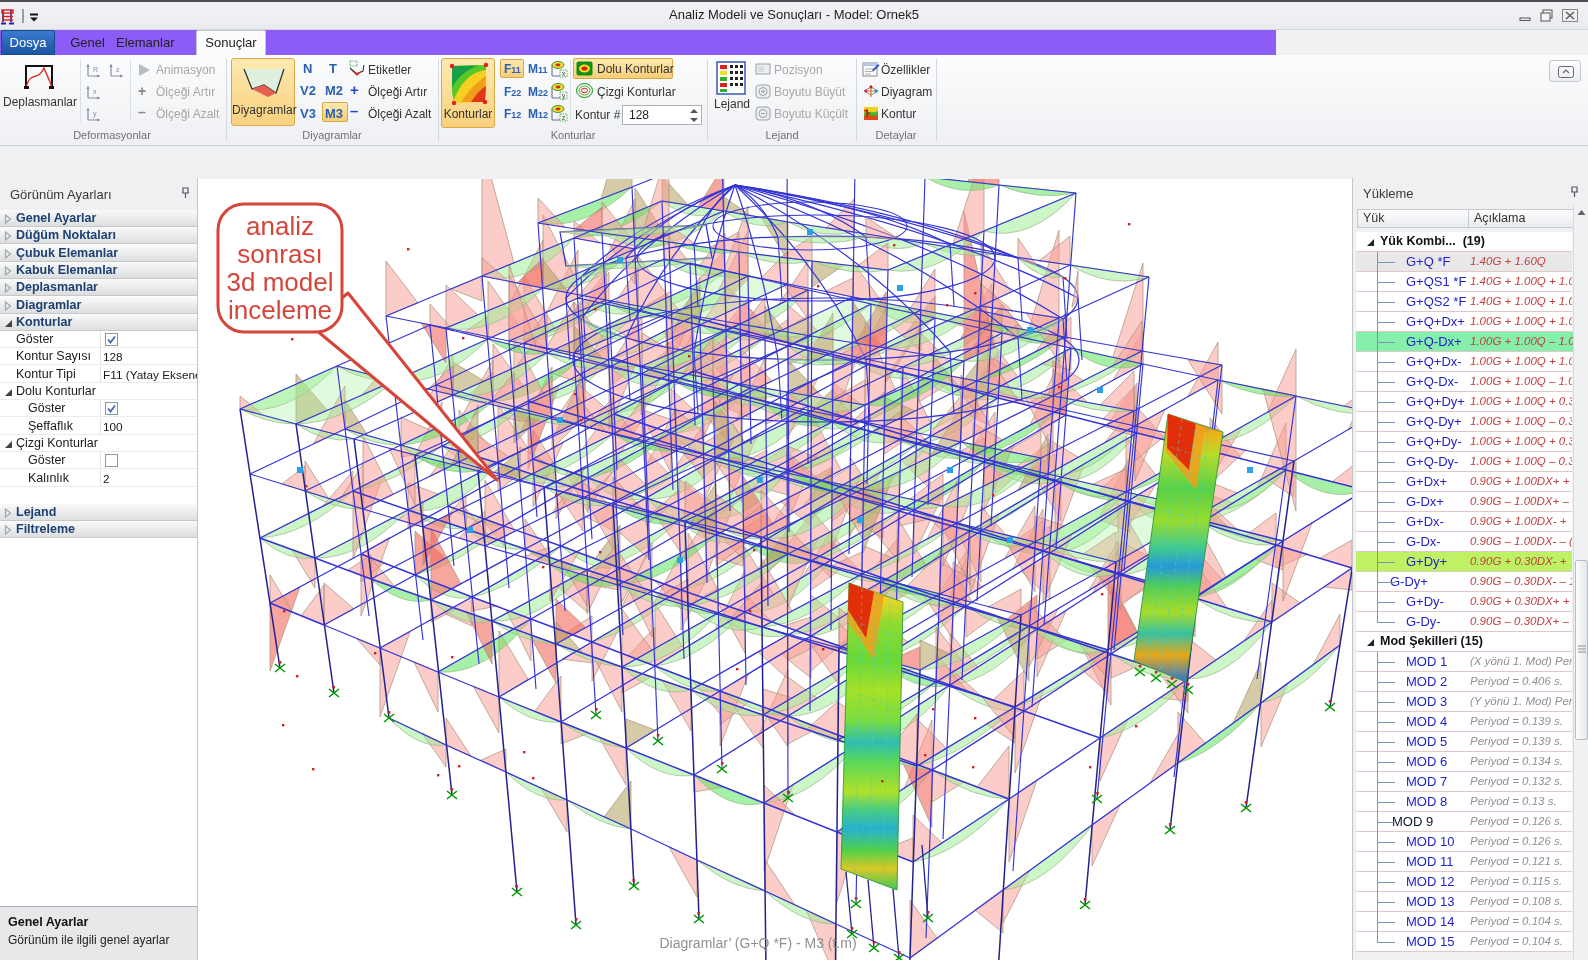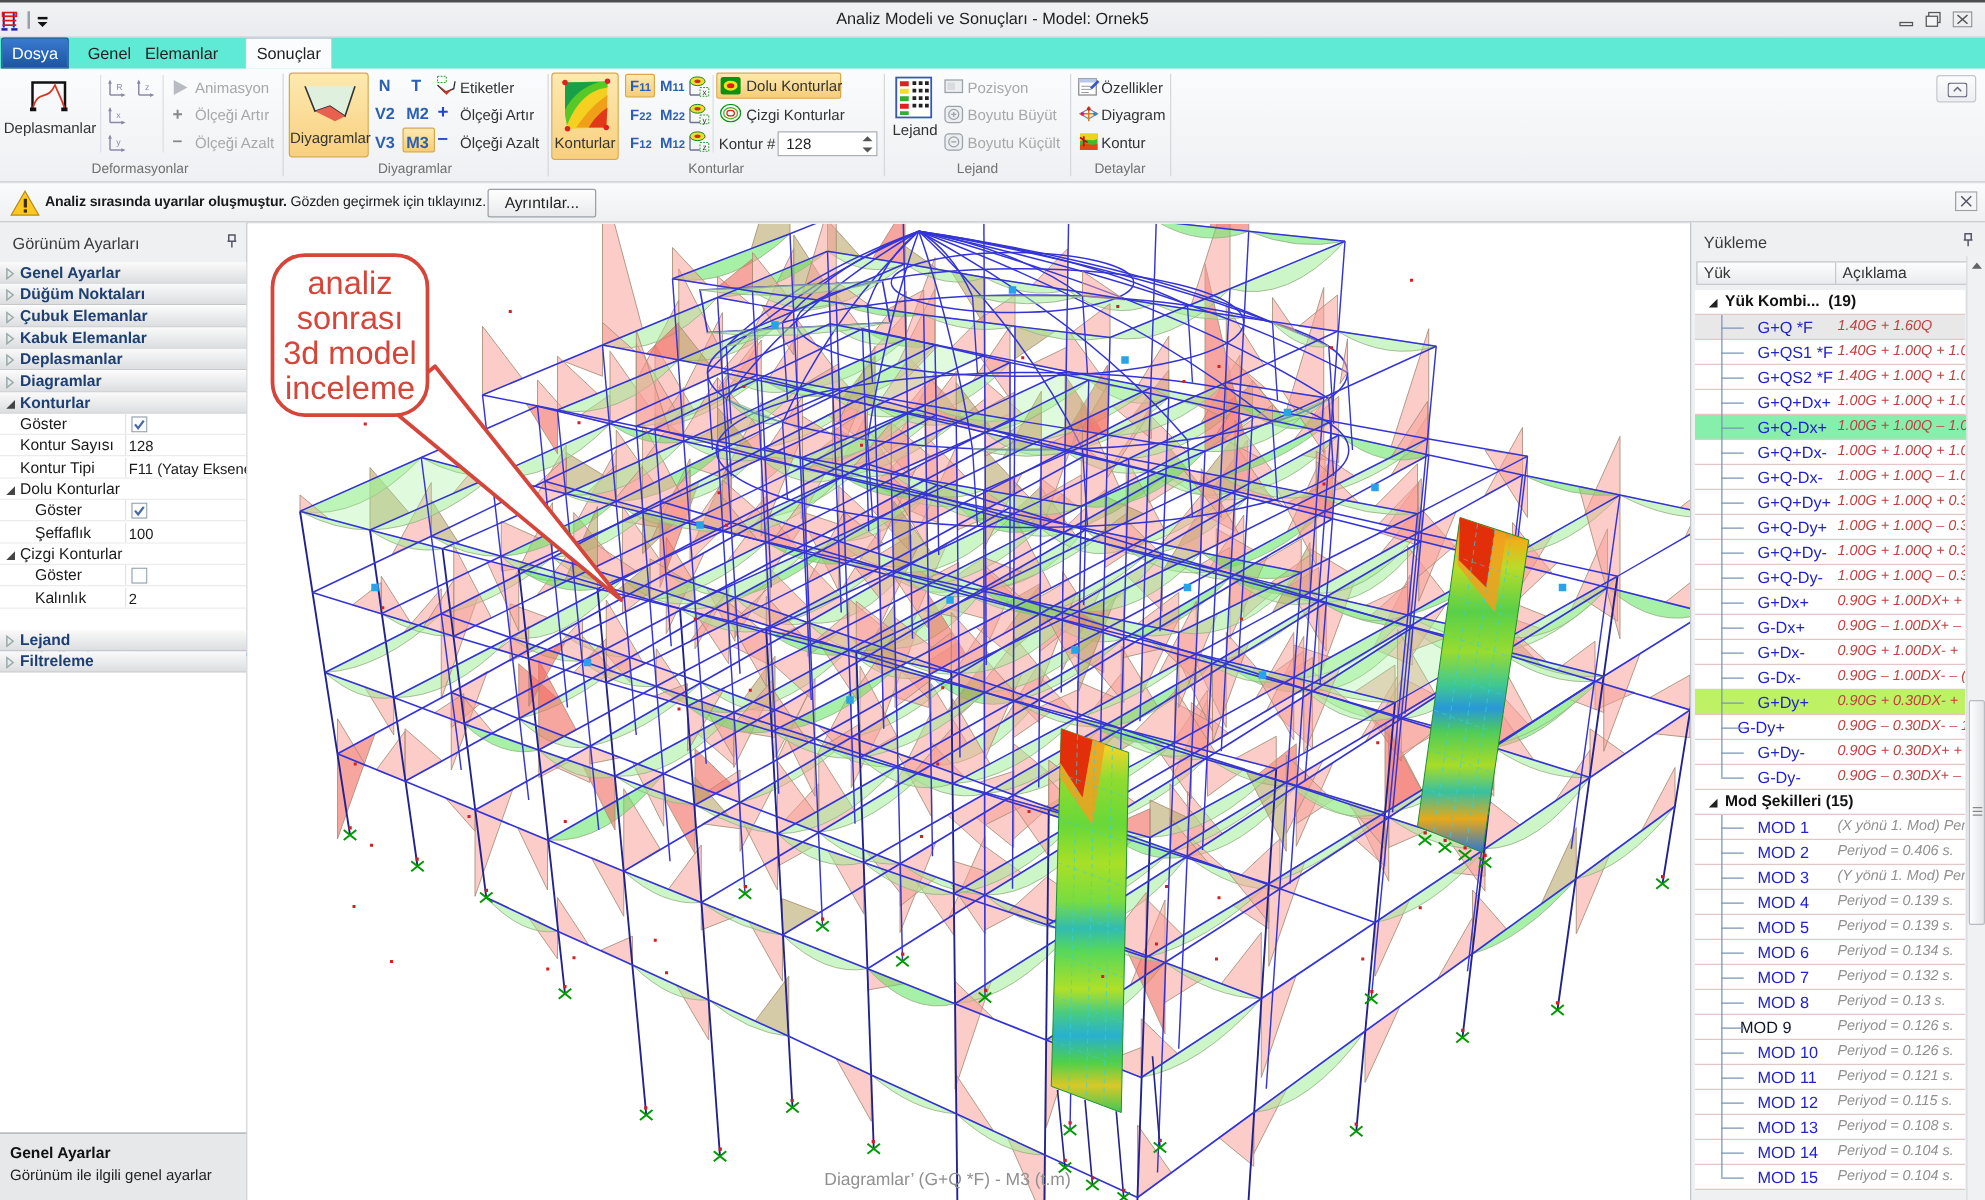--- a/index.html
+++ b/index.html
@@ -30,21 +30,21 @@
  <svg class="abs" style="left:1540px;top:9px" width="14" height="13">
         <rect x="3" y="1" width="9" height="8" fill="none" stroke="#555" stroke-width="1"></rect>
         <rect x="1" y="4" width="9" height="8" fill="#f4f5f7" stroke="#555" stroke-width="1"></rect>
       </svg>
  <svg class="abs" style="left:1562px;top:9px" width="16" height="13">
         <rect x="0.5" y="0.5" width="15" height="12" fill="none" stroke="#888" stroke-width="1"></rect>
         <path d="M4,3 l8,7 M12,3 l-8,7" stroke="#555" stroke-width="1.3"></path>
       </svg>
 </div>
 
-<div class="abs" style="left:0;top:30px;width:1588px;height:25px;background:#5eead4">
+<div class="abs" style="left:0;top:30px;width:1276px;height:25px;background:#8b5cf6">
  <div class="abs" style="left:1px;top:0;width:54px;height:25px;background:linear-gradient(#3a7ad0,#1b55a2);border:1px solid #154a8c;border-radius:2px 2px 0 0;color:#fff;font-size:13px;text-align:center;line-height:24px">Dosya</div>
  <div class="abs" style="left:60px;top:0;width:55px;height:25px;font-size:13px;color:#222;text-align:center;line-height:25px">Genel</div>
  <div class="abs" style="left:116px;top:0;width:80px;height:25px;font-size:13px;color:#222;text-align:left;line-height:25px">Elemanlar</div>
  <div class="abs" style="left:196px;top:0;width:70px;height:25px;background:#fbfcfd;border:1px solid #c3c7cc;border-bottom:none;border-radius:2px 2px 0 0;font-size:13px;color:#222;text-align:center;line-height:24px">Sonuçlar</div>
 </div>
 
 <div class="abs" style="left:0;top:55px;width:1588px;height:91px;background:linear-gradient(#fbfcfd,#eef0f3);border-bottom:1px solid #c9ccd1">
 
 <div class="abs" style="left:226px;top:4px;width:1px;height:82px;background:#d5d8dc"></div>
 <div class="abs" style="left:438px;top:4px;width:1px;height:82px;background:#d5d8dc"></div>
@@ -254,33 +254,20 @@
  <div class="abs" style="left:881px;top:52px;font-size:12px;color:#333">Kontur</div>
 
 </div>
 <div class="abs" style="left:1549px;top:60px;width:32px;height:22px;background:linear-gradient(#fdfdfe,#eceef1);border:1px solid #c3c7cc;border-radius:3px">
 <svg class="abs" style="left:8px;top:5px" width="16" height="12">
         <rect x="0.5" y="0.5" width="15" height="11" rx="2" fill="none" stroke="#667"></rect>
         <path d="M5,7 L8,4 L11,7" stroke="#667" fill="none" stroke-width="1.2"></path>
       </svg>
     </div>
 
-<div class="abs" style="left:0;top:147px;width:1588px;height:31px;background:linear-gradient(#fafbfc,#eef0f2);border-bottom:1px solid #c2c5c9">
- <svg class="abs" style="left:8px;top:5px" width="24" height="21">
-   <path d="M12,1 L23,20 L1,20 Z" fill="#ffc820" stroke="#b88a10" stroke-width="1"></path>
-   <rect x="11" y="7" width="2.6" height="7" fill="#403010"></rect>
-        <rect x="11" y="15.5" width="2.6" height="2.6" fill="#403010"></rect>
- </svg>
- <div class="abs" style="left:36px;top:9px;font-size:11.3px;letter-spacing:-0.1px;color:#1a1a1a"><b>Analiz sırasında uyarılar oluşmuştur.</b> Gözden geçirmek için tıklayınız.</div>
- <div class="abs" style="left:390px;top:4px;width:87px;height:23px;background:linear-gradient(#fefefe,#e9eaec);border:1px solid #9aa0a6;border-radius:2px;font-size:12.5px;color:#222;text-align:center;line-height:21px">Ayrıntılar...</div>
- <svg class="abs" style="left:1564px;top:6px" width="18" height="16">
-        <rect x="0.5" y="0.5" width="17" height="15" fill="#f4f5f6" stroke="#9aa0a6"></rect>
-        <path d="M5,4 l8,8 M13,4 l-8,8" stroke="#556" stroke-width="1.2"></path>
-      </svg>
-</div>
 
 <div class="abs" style="left:0;top:178px;width:198px;height:782px;background:#eef0f2;border-right:1px solid #c2c5c9">
  <div class="abs" style="left:10px;top:9px;font-size:13px;color:#3a3a3a">Görünüm Ayarları</div>
  <svg class="abs" style="left:180px;top:9px" width="11" height="13">
         <path d="M3,1 h5 v5 h-5 Z M2,6 h7 M5.5,6 v5" stroke="#556" fill="none" stroke-width="1.2"></path>
       </svg>
 </div>
 
 <div class="abs" style="left:0;top:210px;width:197px;height:696px;background:#fff"></div>
 <div class="abs" style="left:0;top:210px;width:197px;height:17px;background:linear-gradient(#fafafa,#dcdee0);border-bottom:1px solid #c6c8ca">

